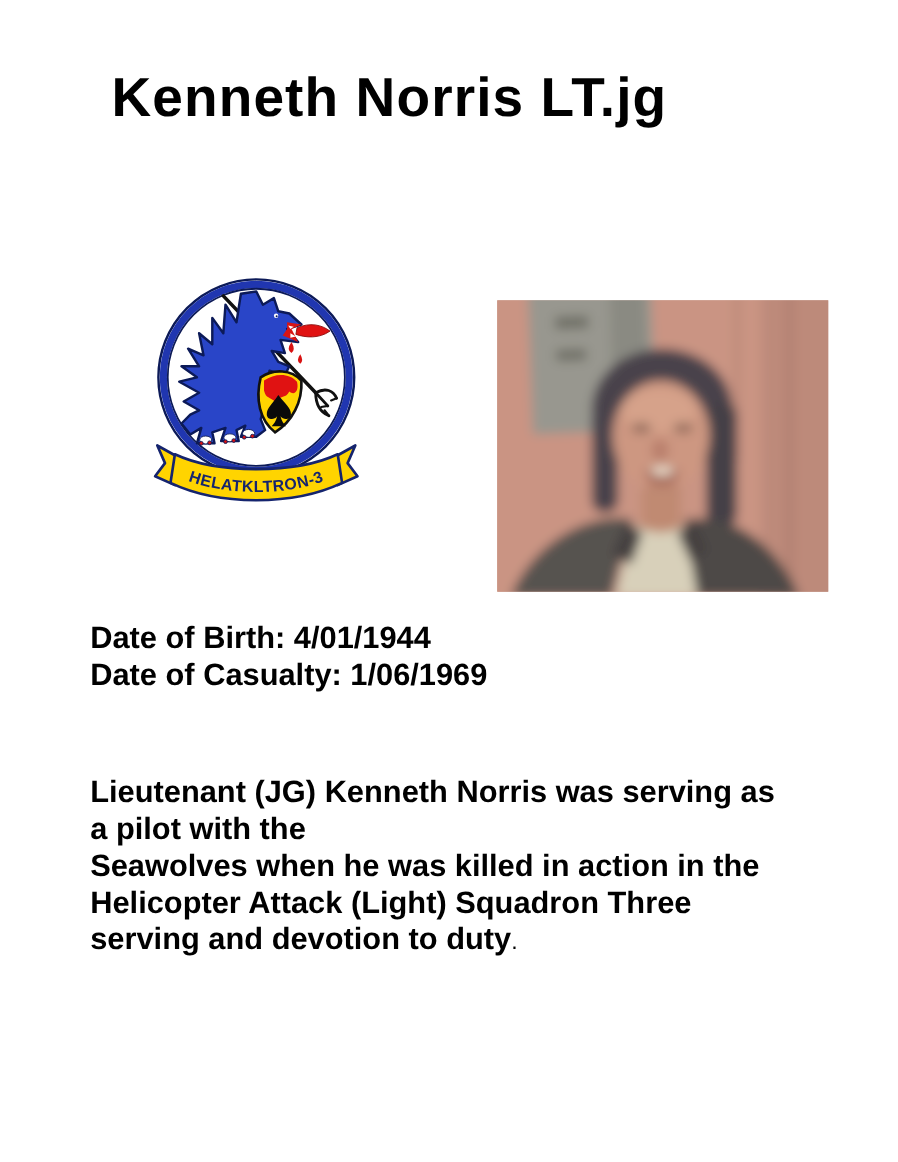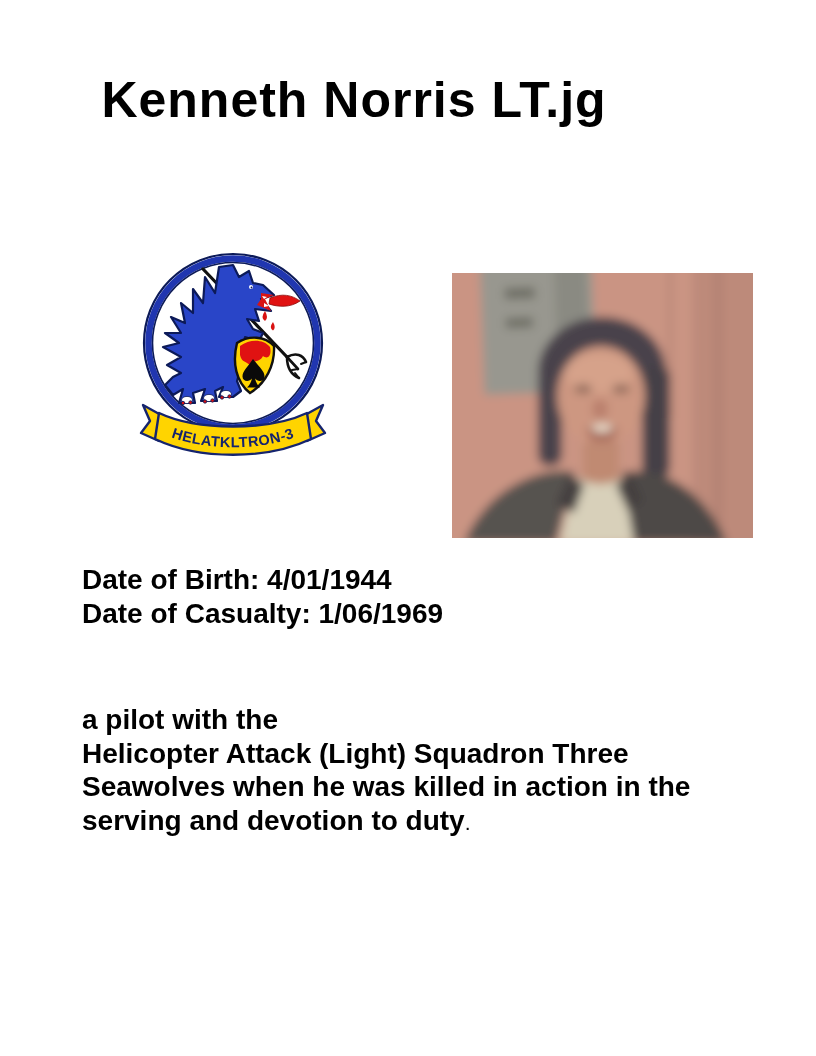--- a/index.html
+++ b/index.html
@@ -8,21 +8,21 @@
     position:relative;
     width:816px; height:1056px;
     margin:0 auto;
     background:#ffffff;
     font-family:"Liberation Sans", sans-serif;
     color:#000;
     overflow:hidden;
   }
   .title {
     position:absolute;
-    top:70px; left:0; width:708px;
+    top:58px; left:0; width:708px;
     text-align:center;
     font-size:50px;
     font-weight:bold;
     letter-spacing:1px;
     line-height:60px;
     color:#000;
   }
   .patch-wrap {
     position:absolute;
     left:137px; top:247px;
@@ -187,19 +187,20 @@
       </g>
     </svg>
   </div>
 
   <div class="vitals">
     <div>Date of Birth: 4/01/1944</div>
     <div>Date of Casualty: 1/06/1969</div>
   </div>
 
   <div class="bio">
+    <div class="bio-line">Lieutenant (JG) Kenneth Norris was serving as</div>
     <div class="bio-line">a pilot with the</div>
+    <div class="bio-line">Seawolves when he was killed in action in the</div>
     <div class="bio-line">Helicopter Attack (Light) Squadron Three</div>
-    <div class="bio-line">Seawolves when he was killed in action in the</div>
     <div class="bio-line"><span>serving and devotion to duty</span><span class="period">.</span></div>
   </div>
 
 </div>
 
 </body></html>

